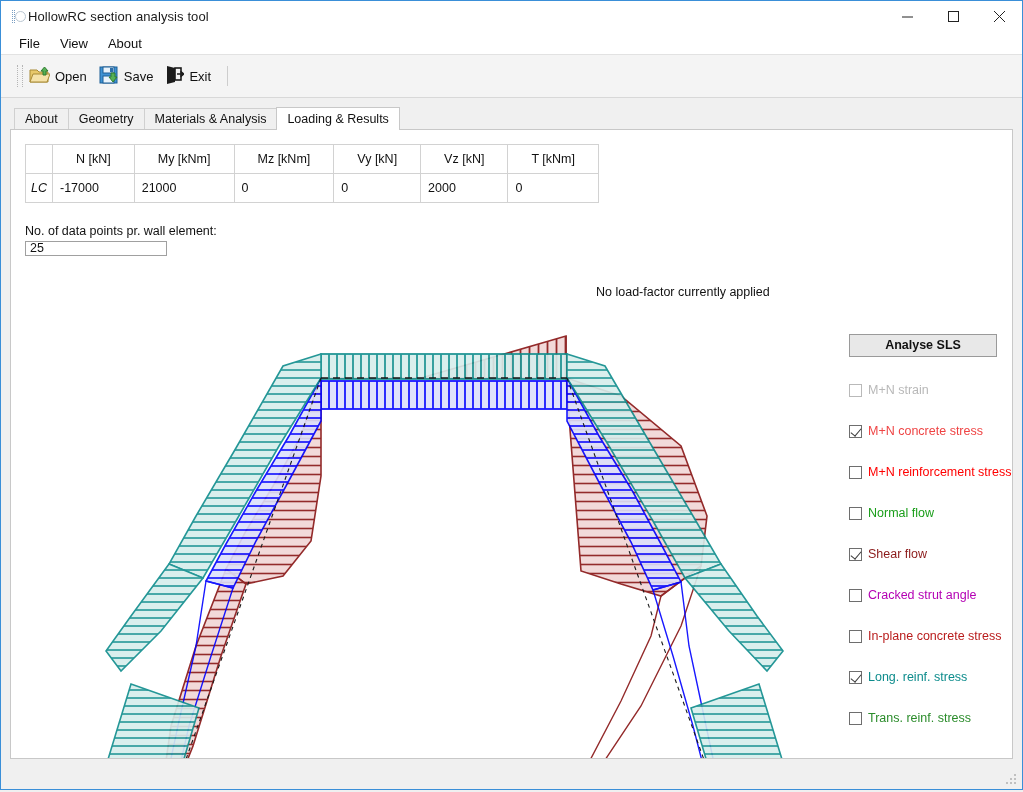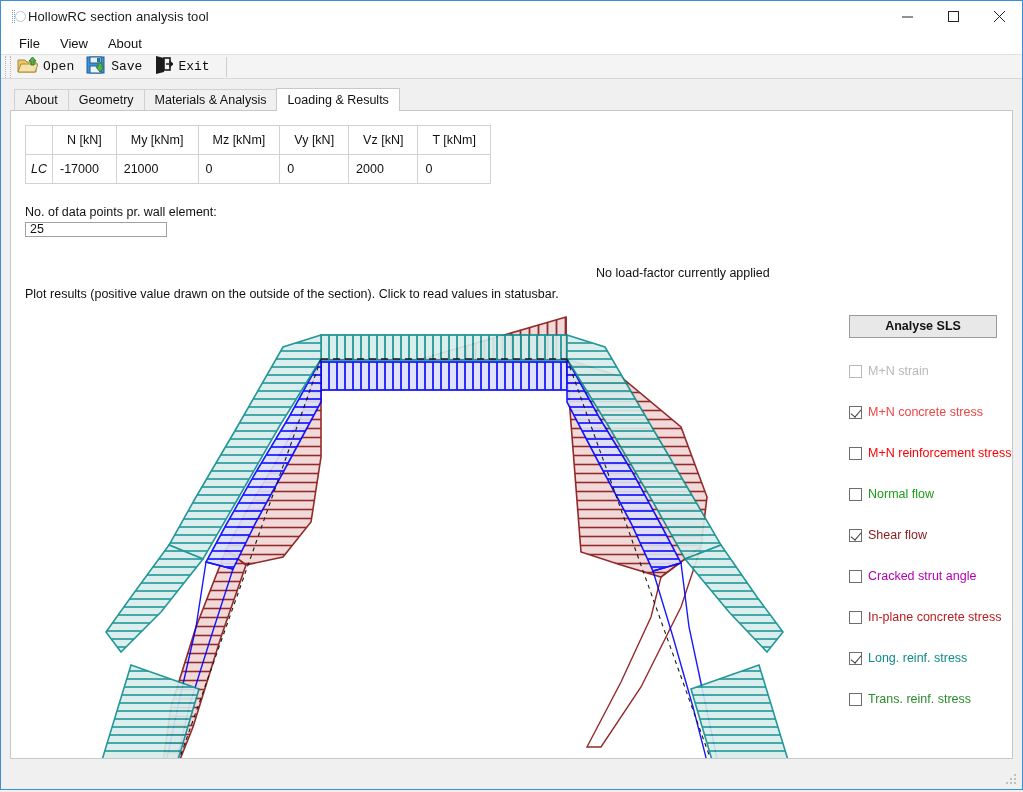--- a/index.html
+++ b/index.html
@@ -41,25 +41,24 @@
   
   .menubar {
     height:22px; background:#ffffff; display:flex; align-items:center;
     padding-left:8px; flex:0 0 auto;
   }
   .menuitem {
     font-size:13px; color:#111; padding:2px 10px; cursor:default;
   }
   
   .toolbar {
-    height:25px; background:#f4f4f4; border-top:1px solid #e2e2e2;
+    height:44px; background:#f4f4f4; border-top:1px solid #e2e2e2;
     border-bottom:1px solid #d8d8d8;
-    display:flex; align-items:center; padding-left:4px; flex:0 0 auto;
+    display:flex; align-items:center; padding-left:16px; flex:0 0 auto;
     position:relative;
-    font-family:Liberation Mono, monospace;
   }
   .grip { width:6px; height:22px; margin-right:2px;
           border-left:1px dotted #b5b5b5; border-right:1px dotted #b5b5b5; }
   .tbtn {
     display:flex; align-items:center; gap:5px; height:26px;
     padding:0 8px 0 4px; font-size:13px; color:#111;
   }
   .tsep { width:1px; height:20px; background:#cdcdcd; margin:0 8px; }
   
   .client {
@@ -83,21 +82,21 @@
   }
   
   .loadtable {
     position:absolute; left:14px; top:14px;
     border-collapse:collapse; border:1px solid #8c8c8c; background:#fff;
   }
   .loadtable th, .loadtable td {
     border:1px solid #d2d2d2; font-weight:normal; font-size:12.5px;
     color:#111; height:29px;
   }
-  .loadtable th { text-align:center; padding:0 14px; background:#fff; }
+  .loadtable th { text-align:center; padding:0 23px; background:#fff; }
   .loadtable td { text-align:left; padding:0 7px; }
   .loadtable .rowhdr { text-align:center; padding:0 5px; width:22px;font-style:italic; }
   .loadnote {
     position:absolute; left:585px; top:155px; font-size:12.5px; color:#111;
   }
   .dplabel { position:absolute; left:14px; top:94px; font-size:12.5px; color:#111; }
   .dpinput {
     position:absolute; left:14px; top:111px; width:142px; height:15px;
     border:1px solid #a0a0a0; background:#fff; font-size:12.5px;
     color:#111; padding:0 4px; line-height:19px; font-family:"Liberation Sans", sans-serif;
@@ -249,21 +248,20 @@
           <td>0</td>
         </tr>
       </tbody>
         </table>
 
       <div class="loadnote">No load-factor currently applied</div>
 
       <div class="dplabel">No. of data points pr. wall element:</div>
       <input class="dpinput" value="25" style="">
 
-      <div class="plotnote">Plot results (positive value drawn on the outside of the section). Click to read values in statusbar.</div>
 
       <div class="plotarea">
         <svg width="820" height="545" viewBox="0 0 820 545">
           <defs>
             <pattern id="hTeal" width="8" height="8" patternUnits="userSpaceOnUse" patternTransform="rotate(0)">
               <rect width="8" height="8" fill="#d6eeec"></rect>
               <line x1="0" y1="4" x2="8" y2="4" stroke="#0d8c8c" stroke-width="1.6"></line>
             </pattern>
             <pattern id="vTeal" width="8" height="8" patternUnits="userSpaceOnUse">
               <rect width="8" height="8" fill="#d6eeec"></rect>

